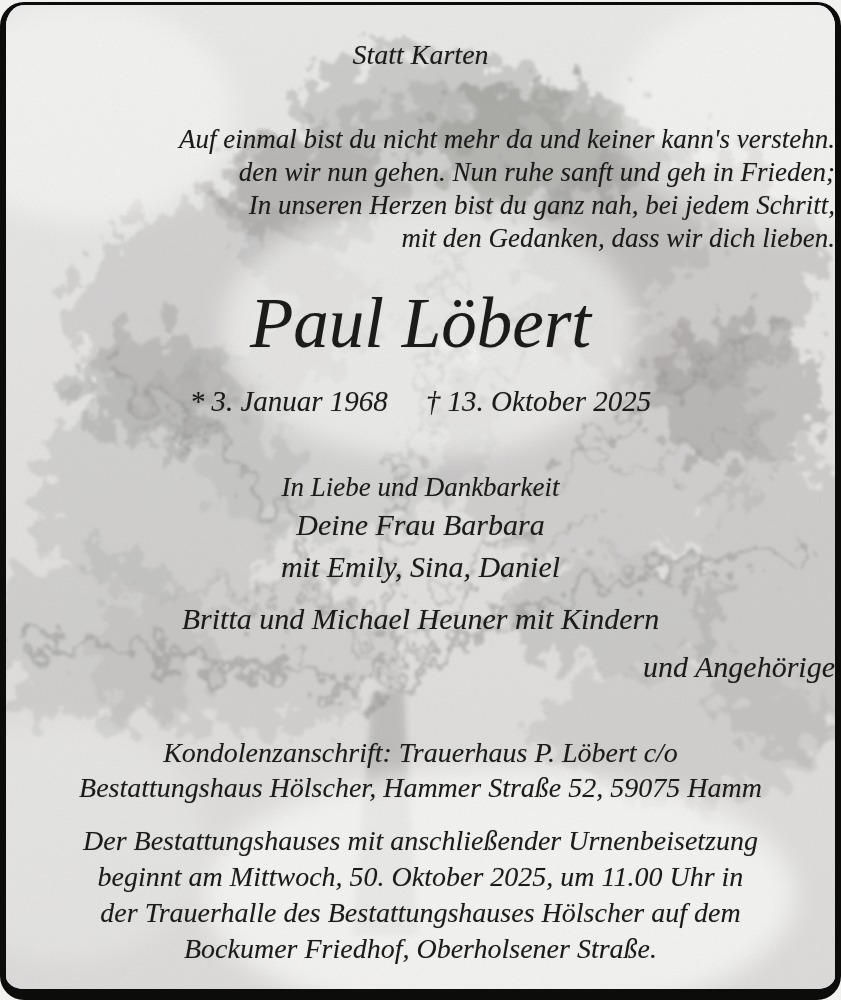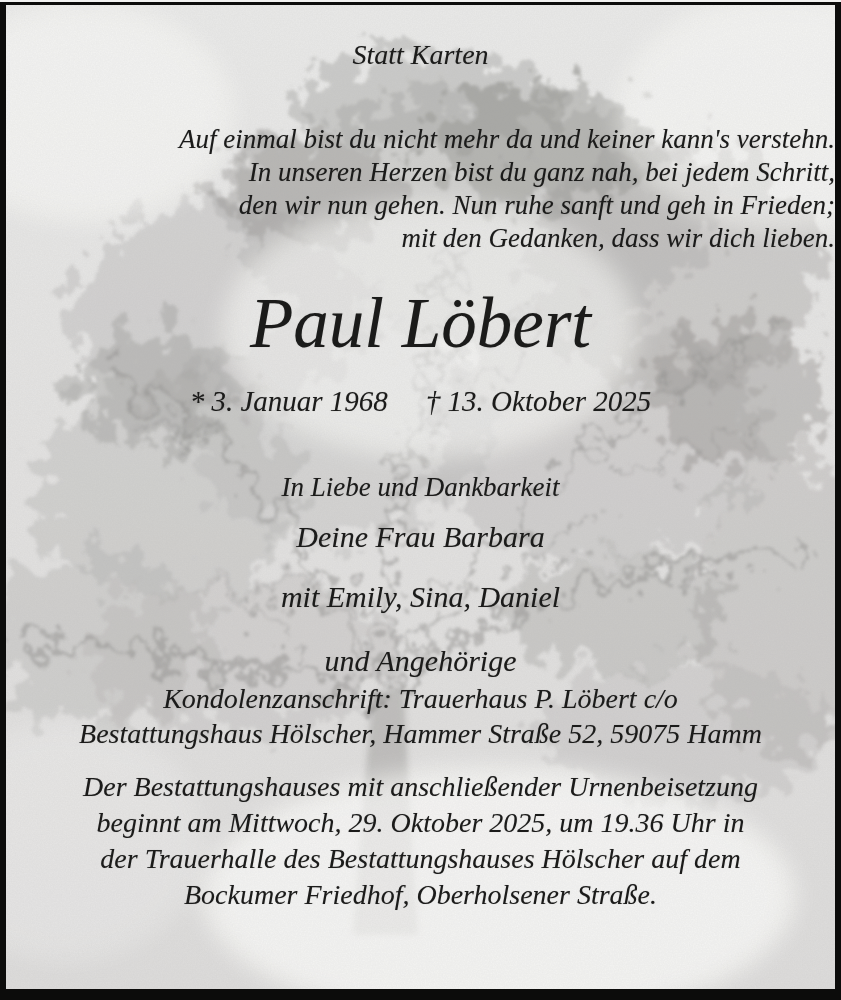--- a/index.html
+++ b/index.html
@@ -12,20 +12,21 @@
   .card {
     position:relative;
     margin:2px 0 0 0;
     width:841px;
     height:998px;
     border-style:solid;
     border-color:#0c0c0b;
     border-width:3px 6px 11px 6px;
     overflow:hidden;
     background:#c4b5fd;
+    border-radius:24px;
   }
   .bg {
     position:absolute; top:0; left:0;
     width:100%; height:100%;
     display:block;
   }
   .content {
     position:relative;
     height:100%;
     padding-top:34px;
@@ -34,25 +35,25 @@
     color:#1b1b1a;
     text-shadow:0 0 1px rgba(25,25,25,0.25);
   }
   .pre-header   { font-size:28px; line-height:32px; }
   .poem         { margin-top:52px; font-size:27px; line-height:33px;text-align:right; }
   .name         { margin-top:30px; font-size:71px; line-height:76px; font-weight:normal; font-style:italic; }
   .dates        { margin-top:22px; font-size:29px; line-height:36px; }
   .dates .death { margin-left:38px; }
   .intro        { margin-top:52px; font-size:27px; line-height:32px; }
   .mourner      { font-size:30px; line-height:40px; }
-  .m1 { margin-top:14px; }
-  .m2 { margin-top:20px; }
+  .m1 { margin-top:2px; }
+  .m2 { margin-top:2px; }
   .m3 { margin-top:12px; }
-  .m4 { margin-top:24px; }
-  .condolence   { font-size:28px; line-height:35px; }
+  .m4 { margin-top:8px;text-align:right; }
+  .condolence   { margin-top:48px; font-size:28px; line-height:35px; }
   .service      { margin-top:18px; font-size:28px; line-height:36px; }
 </style>
 </head>
 <body>
 
 <div class="card">
 
   <svg class="bg" viewBox="0 0 841 1000" preserveAspectRatio="none" aria-hidden="true">
     <defs>
       <linearGradient id="base" x1="0" y1="0" x2="0" y2="1">
@@ -126,43 +127,44 @@
 
     <rect x="0" y="0" width="841" height="1000" filter="url(#grain)" opacity="0.28"></rect>
   </svg>
 
   <div class="content">
 
     <div class="pre-header">Statt Karten</div>
 
     <div class="poem">
       <div>Auf einmal bist du nicht mehr da und keiner kann's verstehn.</div>
+      <div>den wir nun gehen. Nun ruhe sanft und geh in Frieden;</div>
       <div>In unseren Herzen bist du ganz nah, bei jedem Schritt,</div>
-      <div>den wir nun gehen. Nun ruhe sanft und geh in Frieden;</div>
       <div>mit den Gedanken, dass wir dich lieben.</div>
     </div>
 
     <h1 class="name">Paul Löbert</h1>
 
     <div class="dates">
       <span class="birth">* 3. Januar 1968</span><span class="death">† 13. Oktober 2025</span>
     </div>
 
     <div class="intro">In Liebe und Dankbarkeit</div>
 
     <div class="mourner m1">Deine Frau Barbara</div>
     <div class="mourner m2">mit Emily, Sina, Daniel</div>
+    <div class="mourner m3">Britta und Michael Heuner mit Kindern</div>
     <div class="mourner m4">und Angehörige</div>
 
     <div class="condolence">
       <div>Kondolenzanschrift: Trauerhaus P. Löbert c/o</div>
       <div>Bestattungshaus Hölscher, Hammer Straße 52, 59075 Hamm</div>
     </div>
 
     <div class="service">
       <div>Der Bestattungshauses mit anschließender Urnenbeisetzung</div>
-      <div>beginnt am Mittwoch, 29. Oktober 2025, um 19.36 Uhr in</div>
+      <div>beginnt am Mittwoch, 50. Oktober 2025, um 11.00 Uhr in</div>
       <div>der Trauerhalle des Bestattungshauses Hölscher auf dem</div>
       <div>Bockumer Friedhof, Oberholsener Straße.</div>
     </div>
 
   </div>
 </div>
 
 </body></html>

